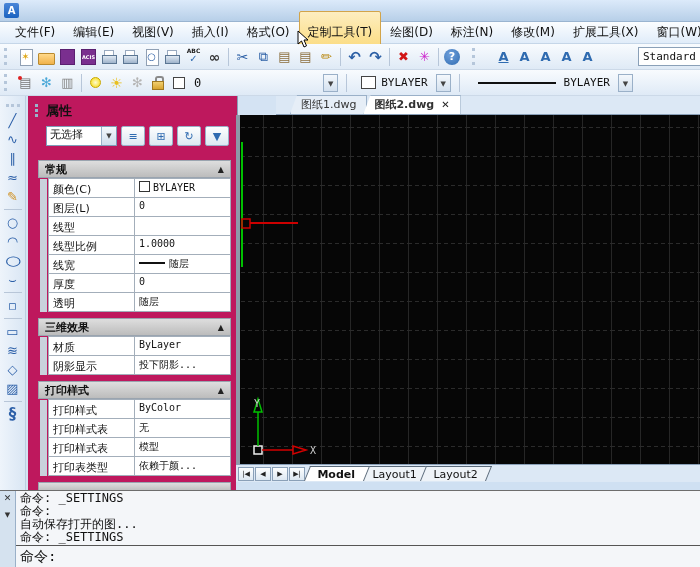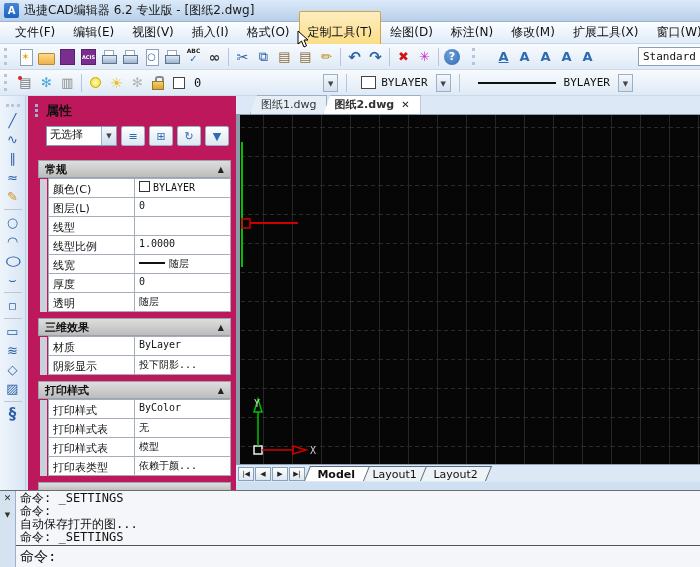--- a/index.html
+++ b/index.html
@@ -124,21 +124,21 @@
   .has-swatch .swp{display:inline-block;width:9px;height:9px;background:#fff;border:1px solid #333;
     margin-right:3px;vertical-align:-1px;}
   .lnp{display:none;}
   .has-line .lnp{display:inline-block;width:26px;border-top:2px solid #111;margin-right:4px;vertical-align:3px;}
   .psec-partial{height:8px;background:linear-gradient(#dedede,#bcbcbc);border:1px solid #9aa4af;
     margin:6px 0 0 6px;}
 
   
   .drawarea{position:absolute;left:236px;top:96px;width:464px;height:394px;box-sizing:border-box;}
   .doctabs{height:18px;background:#dce8f5;border-bottom:1px solid #8aa0b8;display:flex;
-    align-items:flex-end;padding-left:14px;}
+    align-items:flex-end;padding-left:14px;margin-left:40px;}
   .dtab{font-size:11px;padding:1px 10px 2px 10px;border:1px solid #9ab0c8;border-bottom:none;
     background:#e6eef7;color:#333;clip-path:polygon(7px 0,100% 0,100% 100%,0 100%);margin-right:-4px;}
   .dtab.active{background:#fff;font-weight:bold;display:flex;gap:7px;align-items:center;z-index:2;}
   .dtab .x{font-size:10px;font-weight:bold;color:#222;}
   .canvaswrap{position:relative;height:349px;background:#060606;border-left:4px solid #8d9aa8;}
   .layoutbar{height:17px;background:#dce8f5;display:flex;align-items:center;padding-left:2px;
     border-top:1px solid #8aa0b8;}
   .navbtn{width:16px;height:14px;background:linear-gradient(#fdfefe,#dde8f2);border:1px solid #8aa0b8;
     font-size:7px;text-align:center;line-height:13px;color:#222;margin-right:1px;box-sizing:border-box;}
   .ltabs{display:flex;margin-left:6px;height:15px;}
@@ -161,21 +161,20 @@
 
   
   .cursor{position:absolute;left:297px;top:30px;z-index:50;}
 </style>
 </head>
 <body>
 <div id="app">
 
   <div class="titlebar">
     <div class="appicon">A</div>
-    <div class="wtitle">迅捷CAD编辑器 6.2 专业版  - [图纸2.dwg]</div>
   </div>
 
   <div class="menubar">
 
   <span class="mitem">文件(F)</span>
       <span class="mitem">编辑(E)</span>
       <span class="mitem">视图(V)</span>
       <span class="mitem">插入(I)</span>
       <span class="mitem">格式(O)</span>
       <span class="mitem">定制工具(T)</span>

